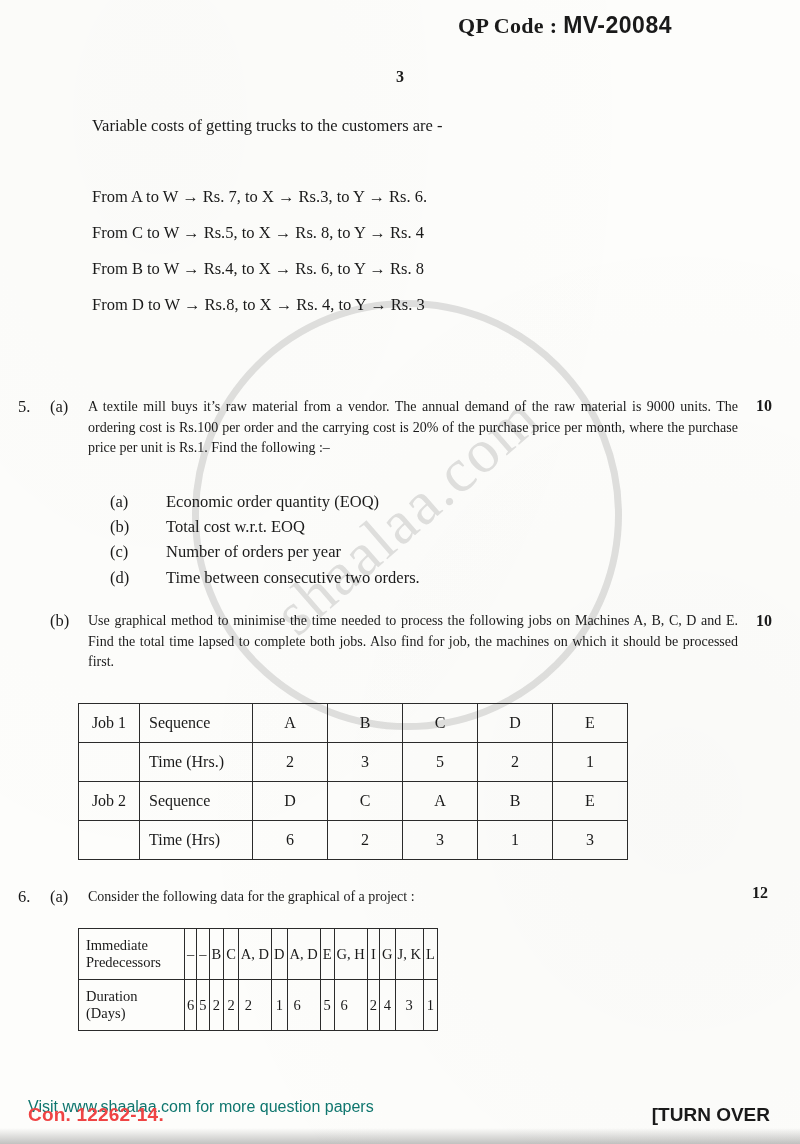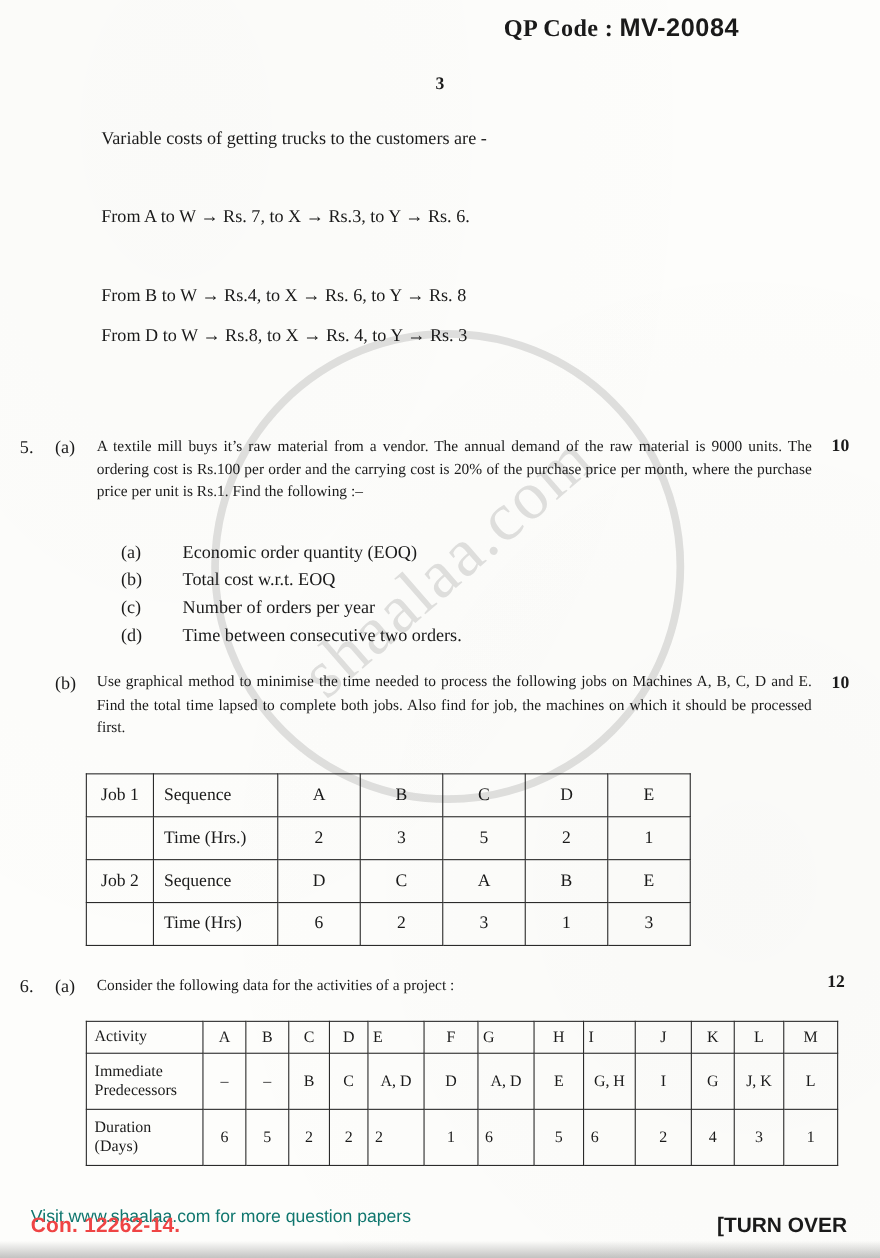--- a/index.html
+++ b/index.html
@@ -236,20 +236,21 @@
   <div class="qp-code">
     <span>QP Code :</span>
     <span class="code-num">MV-20084</span>
   </div>
 
   <div class="page-number">3</div>
 
   <div class="body-line" style="left:92px; top:116px;">Variable costs of getting trucks to the customers are -</div>
 
   <div class="body-line" style="left:92px; top:187px;">From A to W → Rs. 7, to X → Rs.3, to  Y → Rs. 6.</div>
+  <div class="body-line" style="left:92px; top:223px;">From C to W → Rs.5,  to X → Rs. 8, to Y → Rs. 4</div>
   <div class="body-line" style="left:92px; top:259px;">From B to W → Rs.4,  to X → Rs. 6, to Y → Rs. 8</div>
   <div class="body-line" style="left:92px; top:295px;">From D to W → Rs.8,  to X → Rs. 4, to Y → Rs. 3</div>
 
 
   <div class="q-block" style="left:18px; top:397px; width:720px;">
     <div class="q-num">5.</div>
     <div class="q-sub">(a)</div>
     <div class="q-text" style="width:650px;">A textile mill buys it’s raw material from a vendor. The annual demand of the raw material is 9000 units. The ordering cost is Rs.100 per order and the carrying cost is 20% of the purchase price per month, where the purchase price per unit is Rs.1. Find the following :–</div>
   </div>
   <div class="marks" style="top:397px;">10</div>
@@ -317,42 +318,26 @@
         <td class="val">3</td>
         <td class="val">1</td>
         <td class="val">3</td>
       </tr>
     </tbody>
   </table>
 
   <div class="q-block" style="left:18px; top:887px; width:720px;">
     <div class="q-num">6.</div>
     <div class="q-sub">(a)</div>
-    <div class="q-text nojust" style="width:650px;">Consider the following data for the activities of a project :</div>
+    <div class="q-text nojust" style="width:650px;">Consider the following data for the graphical of a project :</div>
   </div>
   <div class="marks" style="top:884px; right:32px;">12</div>
 
   <table class="exam" id="activity-table">
     <tbody>
-      <tr class="r-activity">
-        <td class="hdr-label">Activity</td>
-        <td class="cell" style="width:34px">A</td>
-        <td class="cell" style="width:34px">B</td>
-        <td class="cell" style="width:32px">C</td>
-        <td class="cell" style="width:30px">D</td>
-        <td class="cell" style="width:44px; text-align:left; padding-left:4px;">E</td>
-        <td class="cell" style="width:44px">F</td>
-        <td class="cell" style="width:44px; text-align:left; padding-left:4px;">G</td>
-        <td class="cell" style="width:40px">H</td>
-        <td class="cell" style="width:40px; text-align:left; padding-left:4px;">I</td>
-        <td class="cell" style="width:46px">J</td>
-        <td class="cell" style="width:34px">K</td>
-        <td class="cell" style="width:40px">L</td>
-        <td class="cell" style="width:44px">M</td>
-      </tr>
       <tr class="r-pred">
         <td class="hdr-label">
           <div>Immediate</div>
           <div>Predecessors</div>
         </td>
         <td class="cell">–</td>
         <td class="cell">–</td>
         <td class="cell">B</td>
         <td class="cell">C</td>
         <td class="cell">A, D</td>

